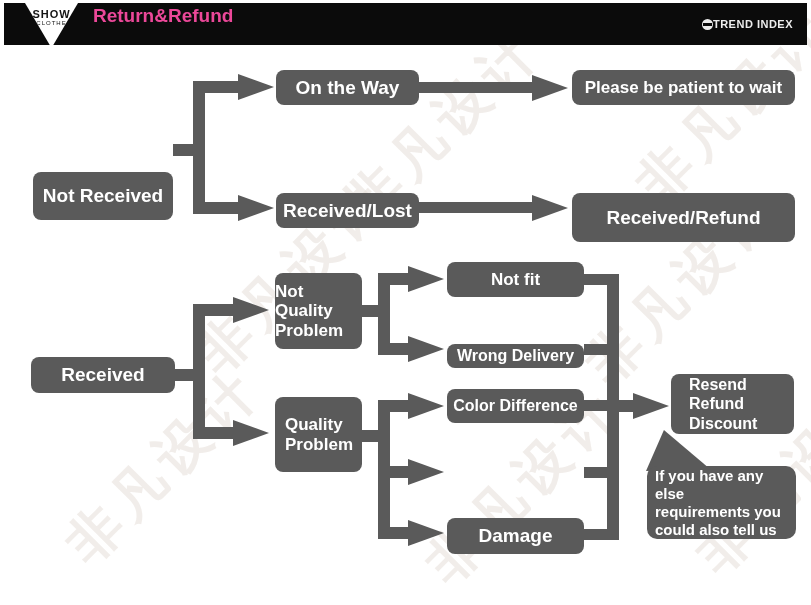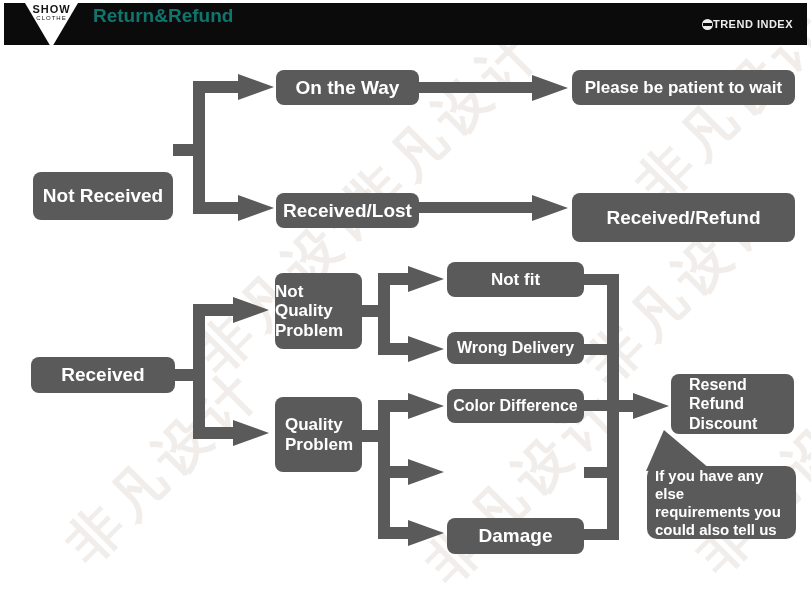--- a/index.html
+++ b/index.html
@@ -6,24 +6,24 @@
   #canvas{position:relative;width:811px;height:605px;background:#ffffff;overflow:hidden;}
 
   
   .wm{position:absolute;font-size:54px;font-weight:bold;color:#e6dfd9;letter-spacing:8px;
       transform:rotate(-45deg);white-space:nowrap;z-index:0;opacity:.55;user-select:none;}
 
   
   .header{position:absolute;left:4px;top:3px;width:803px;height:42px;background:#0b0b0b;z-index:3;}
   .logo-tri{position:absolute;left:25px;top:3px;width:53px;height:45px;background:#ffffff;
       clip-path:polygon(0 0,100% 0,50% 100%);z-index:4;text-align:center;color:#141414;}
-  .logo-l1{display:block;font-size:11px;font-weight:bold;letter-spacing:1px;}
+  .logo-l1{display:block;margin-top:5px;font-size:11px;font-weight:bold;letter-spacing:1px;}
   .logo-l2{display:block;font-size:6px;letter-spacing:1px;}
   .hdr-title{position:absolute;left:89px;top:0;height:26px;display:flex;align-items:center;
-      color:#0f766e;font-size:19px;font-weight:bold;}
+      color:#ec4899;font-size:19px;font-weight:bold;}
   .hdr-brand{position:absolute;right:14px;top:0;height:42px;display:flex;align-items:center;}
   .trend-icon{width:11px;height:11px;border-radius:50%;background:#ededed;position:relative;display:inline-block;}
   .trend-icon::after{content:"";position:absolute;left:1px;right:1px;top:4px;height:3px;background:#0b0b0b;}
   .brand-text{color:#ededed;font-size:11px;font-weight:bold;letter-spacing:.5px;}
 
   
   .box{position:absolute;background:#5a5a5a;color:#ffffff;font-weight:bold;border-radius:8px;
       display:flex;align-items:center;justify-content:center;z-index:2;box-sizing:border-box;text-align:center;}
   .box.left{justify-content:flex-start;text-align:left;}
   .pre{white-space:pre-line;}
@@ -110,21 +110,21 @@
   <div class="box" style="left:572px;top:193px;width:223px;height:49px;font-size:19px;">Received/Refund</div>
 
   <div class="box" style="left:31px;top:357px;width:144px;height:36px;font-size:19px;">Received</div>
   <div class="box left pre" style="left:275px;top:273px;width:87px;height:76px;font-size:17px;line-height:1.12;padding-left:0;">Not
 Quality
 Problem</div>
   <div class="box left pre" style="left:275px;top:397px;width:87px;height:75px;font-size:17px;line-height:1.12;padding-left:10px;">Quality
 Problem</div>
 
   <div class="box" style="left:447px;top:262px;width:137px;height:35px;font-size:17px;">Not fit</div>
-  <div class="box" style="left:447px;top:332px;width:137px;height:32px;font-size:16px;">Wrong Delivery</div>
+  <div class="box" style="left:447px;top:344px;width:137px;height:24px;font-size:16px;">Wrong Delivery</div>
   <div class="box" style="left:447px;top:389px;width:137px;height:34px;font-size:16px;">Color Difference</div>
   <div class="box" style="left:447px;top:518px;width:137px;height:36px;font-size:19px;">Damage</div>
 
   <div class="box left pre" style="left:671px;top:374px;width:123px;height:60px;font-size:16px;line-height:1.2;padding-left:18px;">Resend
 Refund
 Discount</div>
   <div class="box left pre" style="left:647px;top:466px;width:149px;height:73px;font-size:15px;line-height:1.2;padding-left:8px;border-radius:10px;text-align:left;">If you have any else
 requirements you
 could also tell us</div>
 

